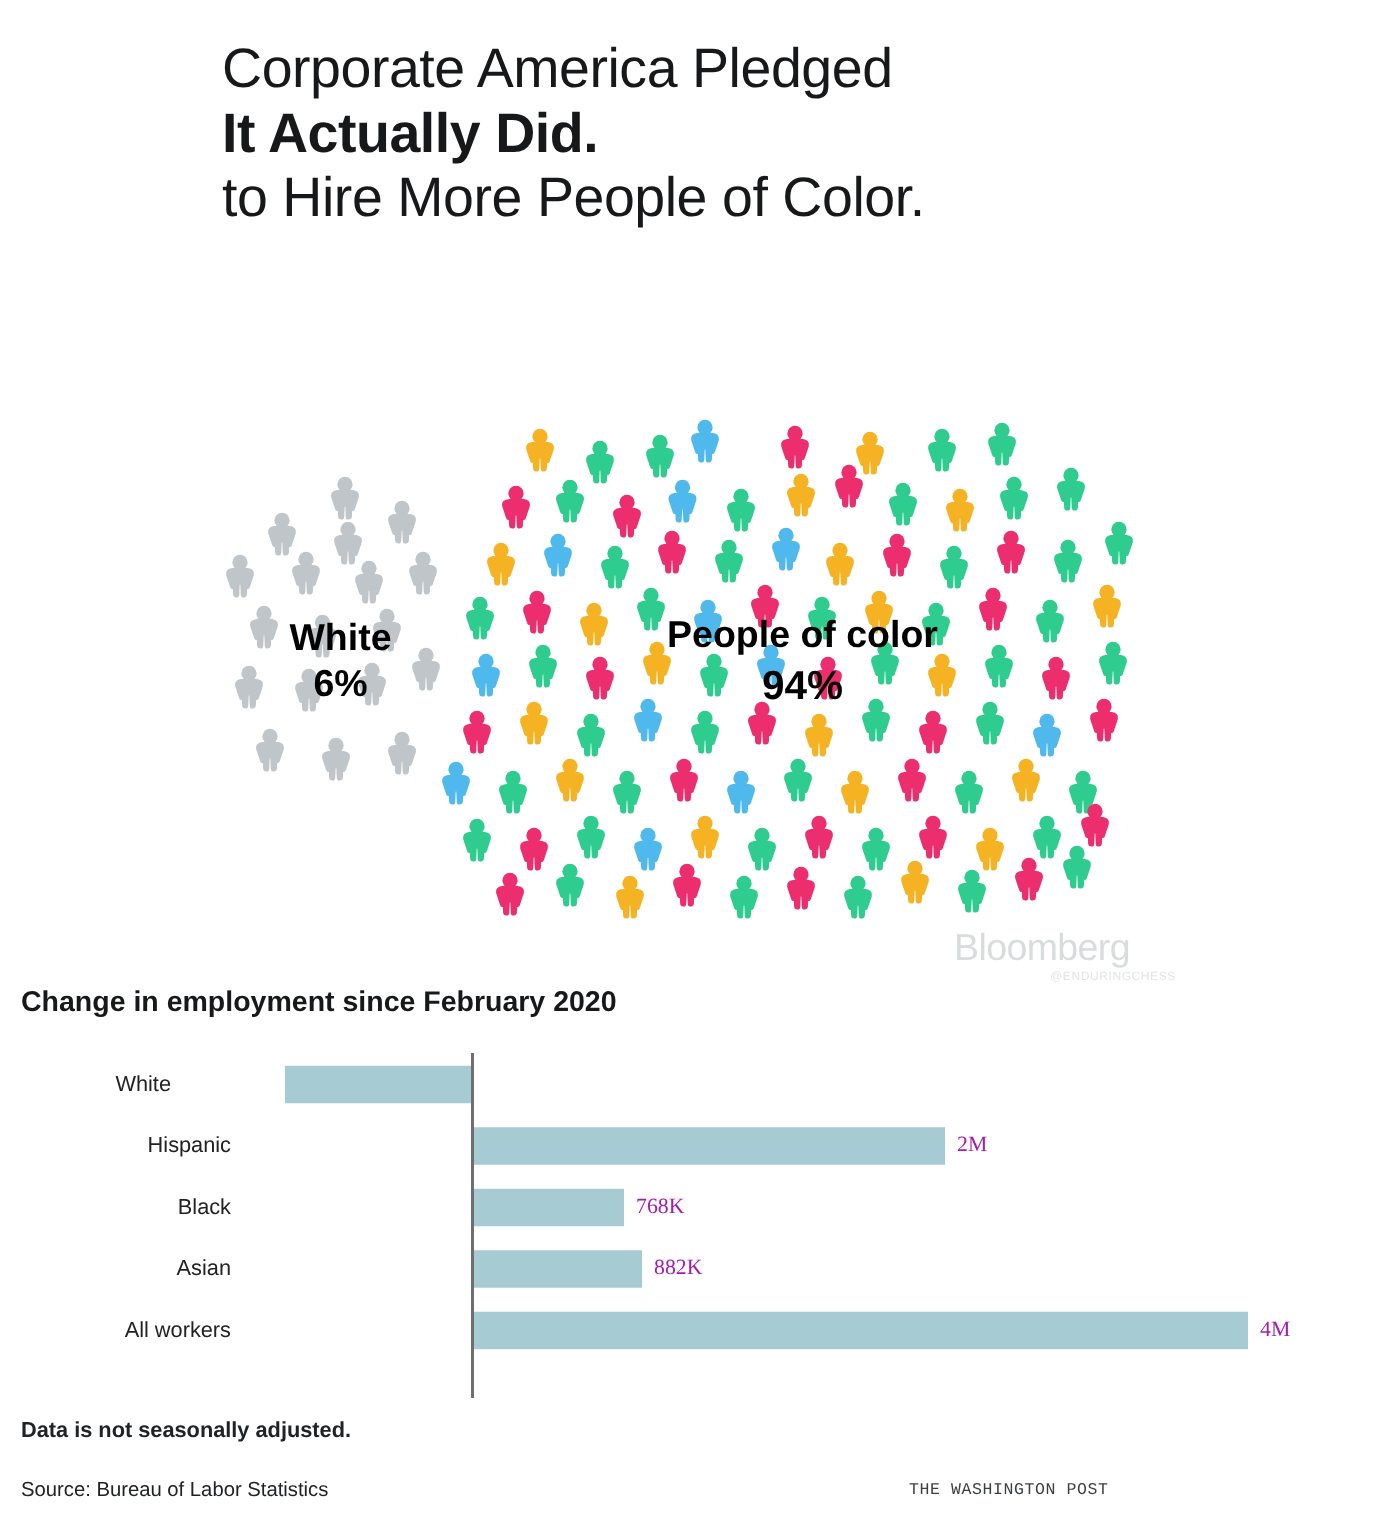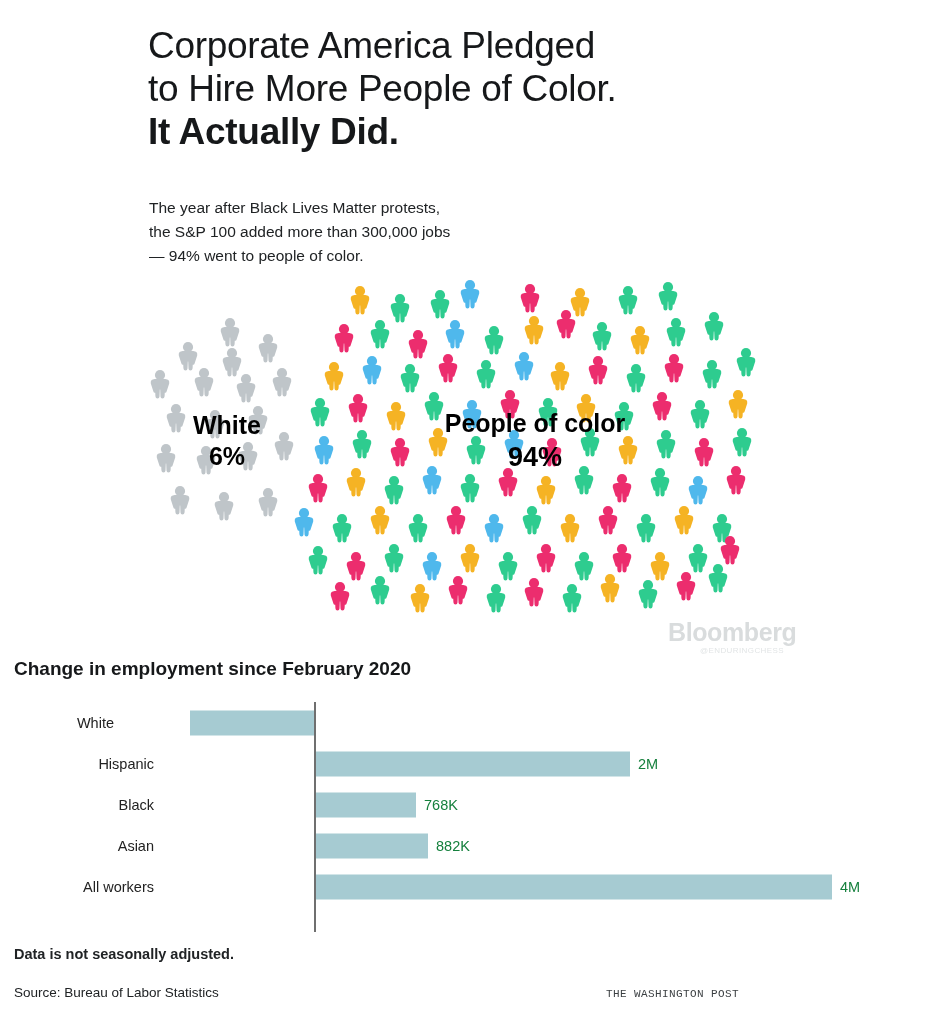--- a/index.html
+++ b/index.html
@@ -81,24 +81,23 @@
     font-size: 25px;
     line-height: 34px;
   }
   #poc-label .pct { font-size: 27px; }
 
   .bloomberg {
     position: absolute;
     left: 636px;
     top: 340px;
     font-size: 25px;
-    font-weight: 700;
+    font-weight: 400;
     color: #d9dcdd;
     letter-spacing: -0.4px;
-    margin-left: 32px;
   }
   .bloomberg-sub {
     position: absolute;
     left: 700px;
     top: 368px;
     font-size: 8px;
     color: #e2e5e6;
     letter-spacing: 0.4px;
   }
 
@@ -156,22 +155,23 @@
     top: 50%;
     transform: translateY(-50%);
     height: 25px;
     background: #a6cbd2;
   }
   .bar-val {
     position: absolute;
     top: 50%;
     transform: translateY(-50%);
     font-size: 14.5px;
-    color: #15803d;
+    color: #a21caf;
     white-space: nowrap;
+    font-family: Liberation Serif, serif;
   }
 
   .footnote {
     position: absolute;
     left: 14px;
     top: 946px;
     font-size: 14.5px;
     color: #202325;
     font-weight: bold;
   }
@@ -192,29 +192,24 @@
     font-family: Liberation Mono, monospace;
   }
 </style>
 </head>
 <body>
 
 <div class="page">
 
   <div class="headline">
     <div class="line">Corporate America Pledged</div>
+    <div class="line bold">It Actually Did.</div>
     <div class="line">to Hire More People of Color.</div>
-    <div class="line bold">It Actually Did.</div>
   </div>
 
-  <div class="deck">
-    <div>The year after Black Lives Matter protests,</div>
-    <div>the S&amp;P 100 added more than 300,000 jobs</div>
-    <div>— 94% went to people of color.</div>
-  </div>
 
   <div class="picto">
     <svg width="933" height="360" viewBox="0 0 933 360">
       <defs>
         <g id="person">
           <circle cx="0" cy="-9" r="5.1"></circle>
           <path d="M -8.4 -4 Q -9.6 -3 -9.2 -0.5 L -6.6 7.4 Q -6.2 9 -4.7 8.6 Q -3.4 8.2 -3.7 6.6 L -5.1 1.5 L -4.6 12.2 Q -4.5 14.4 -2.4 14.4 Q -0.6 14.4 -0.5 12.5 L -0.2 5.6 L 0.2 5.6 L 0.5 12.5 Q 0.6 14.4 2.4 14.4 Q 4.5 14.4 4.6 12.2 L 5.1 1.5 L 3.7 6.6 Q 3.4 8.2 4.7 8.6 Q 6.2 9 6.6 7.4 L 9.2 -0.5 Q 9.6 -3 8.4 -4 Q 6.4 -5.6 0 -5.6 Q -6.4 -5.6 -8.4 -4 Z"></path>
         </g>
       </defs>
 

